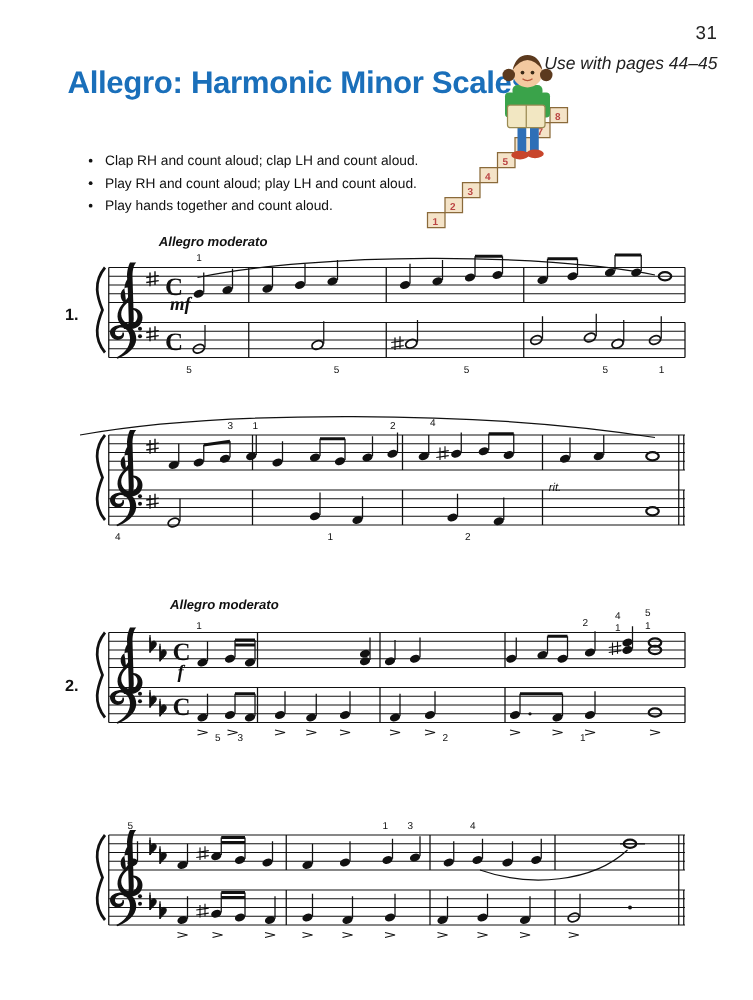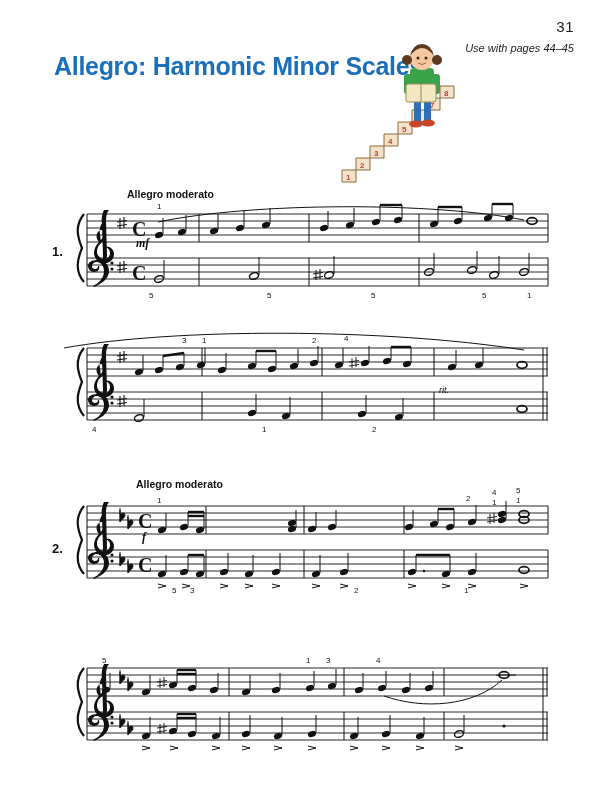--- a/index.html
+++ b/index.html
@@ -26,21 +26,21 @@
     top: 18px;
     right: 28px;
     font-size: 15px;
     color: #222;
     letter-spacing: 0.5px;
   }
   .use-with {
     position: absolute;
     top: 42px;
     right: 28px;
-    font-size: 11px;
+    font-size: 14px;
     font-style: italic;
     color: #222;
   }
   .title {
     position: absolute;
     left: 54px;
     top: 52px;
     font-size: 25px;
     font-weight: bold;
     color: #1a6fba;
@@ -85,36 +85,37 @@
   }
   .sys1 { top: 196px; height: 112px; }
   .sys2 { top: 330px; height: 112px; }
   .sys3 { top: 486px; height: 120px; }
   .sys4 { top: 648px; height: 118px; }
 
   .tempo {
     position: absolute;
     font-size: 10.5px;
     font-weight: bold;
+    font-style: italic;
     color: #111;
   }
   .measure-number {
     position: absolute;
     font-size: 13px;
     font-weight: bold;
     color: #111;
   }
   .finger {
     position: absolute;
     font-size: 8px;
     color: #111;
   }
   .dyn {
     position: absolute;
-    font-size: 12px;
+    font-size: 15px;
     font-weight: bold;
     font-style: italic;
     font-family: "Liberation Serif", serif;
     color: #111;
   }
   .term {
     position: absolute;
     font-size: 9px;
     font-style: italic;
     color: #111;
@@ -128,20 +129,25 @@
 <div class="page">
 
   <div class="page-number">31</div>
   <div class="use-with">Use with pages 44–45</div>
 
   <div class="title">
     <span>Allegro:</span>
     <span class="accent">Harmonic Minor Scales</span>
   </div>
 
+  <ul class="bullets">
+    <li>Clap RH and count aloud; clap LH and count aloud.</li>
+    <li>Play RH and count aloud; play LH and count aloud.</li>
+    <li>Play hands together and count aloud.</li>
+  </ul>
 
   <div class="illustration">
     <svg width="130" height="165" viewBox="0 0 130 165">
 
       <g stroke="#8a6a3a" stroke-width="1" fill="#f4e3c8">
         <polygon points="6,160 20,160 20,148 6,148"></polygon>
         <polygon points="20,148 34,148 34,136 20,136"></polygon>
         <polygon points="34,136 48,136 48,124 34,124"></polygon>
         <polygon points="48,124 62,124 62,112 48,112"></polygon>
         <polygon points="62,112 76,112 76,100 62,100"></polygon>

